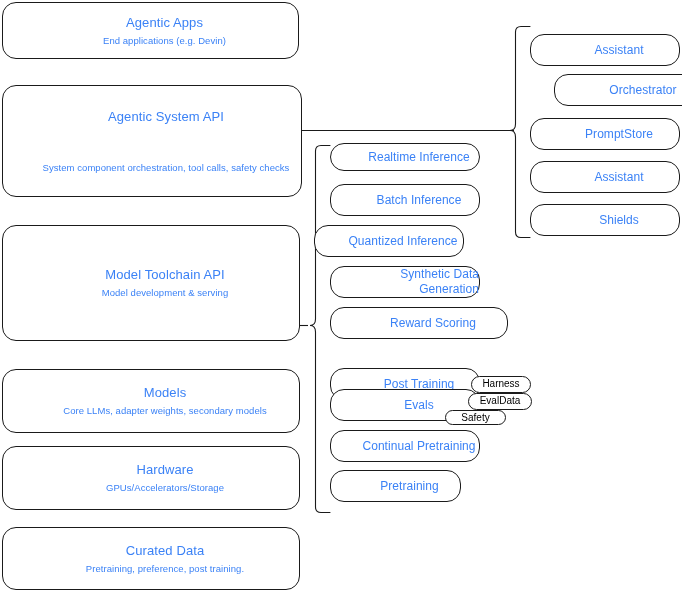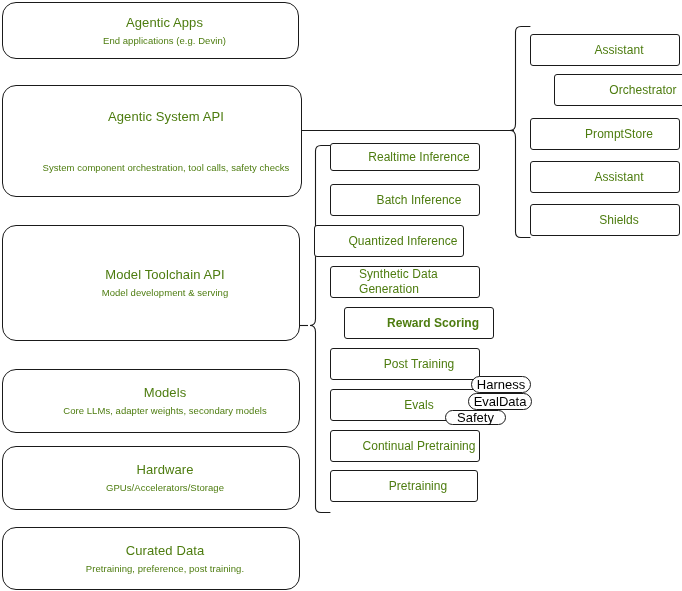--- a/index.html
+++ b/index.html
@@ -22,52 +22,51 @@
   
   .box {
     position: absolute;
     box-sizing: border-box;
     border: 1.1px solid #1a1a1a;
     background: #ffffff;
     display: flex;
     flex-direction: column;
     align-items: center;
     justify-content: center;
-    text-align: left;
-    color: #4d7c0f;
+    text-align: right;
+    color: #3b82f6;
     padding-left: 28px;
   }
   .layer {
     border-radius: 14px;
   }
   .layer .title {
     font-size: 13px;
     line-height: 16px;
     letter-spacing: 0.1px;
   }
   .layer .subtitle {
     font-size: 9.5px;
     line-height: 13px;
     margin-top: 3px;
     letter-spacing: 0.05px;
   }
   .capsule {
-    border-radius: 3px;
+    border-radius: 14px;
     font-size: 12px;
     line-height: 15px;
     letter-spacing: 0.05px;
   }
   .pill {
     border-radius: 999px;
     border: 1.1px solid #1a1a1a;
     background: #ffffff;
-    font-size: 13px;
+    font-size: 10px;
     line-height: 14px;
     display: flex;
-    align-items: center;
     justify-content: center;
     position: absolute;
     box-sizing: border-box;
     color: #000000;
     z-index: 5;
   }
   
   #wires {
     position: absolute;
     left: 0;
@@ -131,33 +130,33 @@
   </div>
   <div class="box capsule" style="left:330px; top:184px; width:150px; height:32px;">
     <span>Batch Inference</span>
   </div>
   <div class="box capsule" style="left:314px; top:225px; width:150px; height:32px;">
     <span>Quantized Inference</span>
   </div>
   <div class="box capsule" style="left:330px; top:266px; width:150px; height:32px;">
     <span>Synthetic Data Generation</span>
   </div>
-  <div class="box capsule" style="left:344px; top:307px; width:150px; height:32px;font-weight:bold;">
+  <div class="box capsule" style="left:330px; top:307px; width:178px; height:32px;">
     <span>Reward Scoring</span>
   </div>
-  <div class="box capsule" style="left:330px; top:348px; width:150px; height:32px;">
+  <div class="box capsule" style="left:330px; top:368px; width:150px; height:32px;">
     <span>Post Training</span>
   </div>
   <div class="box capsule" style="left:330px; top:389px; width:150px; height:32px;">
     <span>Evals</span>
   </div>
   <div class="box capsule" style="left:330px; top:430px; width:150px; height:32px;">
     <span>Continual Pretraining</span>
   </div>
-  <div class="box capsule" style="left:330px; top:470px; width:148px; height:32px;">
+  <div class="box capsule" style="left:330px; top:470px; width:131px; height:32px;">
     <span>Pretraining</span>
   </div>
 
   <div class="pill-group">
     <div class="pill" style="left:471px; top:376px; width:60px; height:17px;">
       <span>Harness</span>
     </div>
     <div class="pill" style="left:468px; top:393px; width:64px; height:17px;">
       <span>EvalData</span>
     </div>

